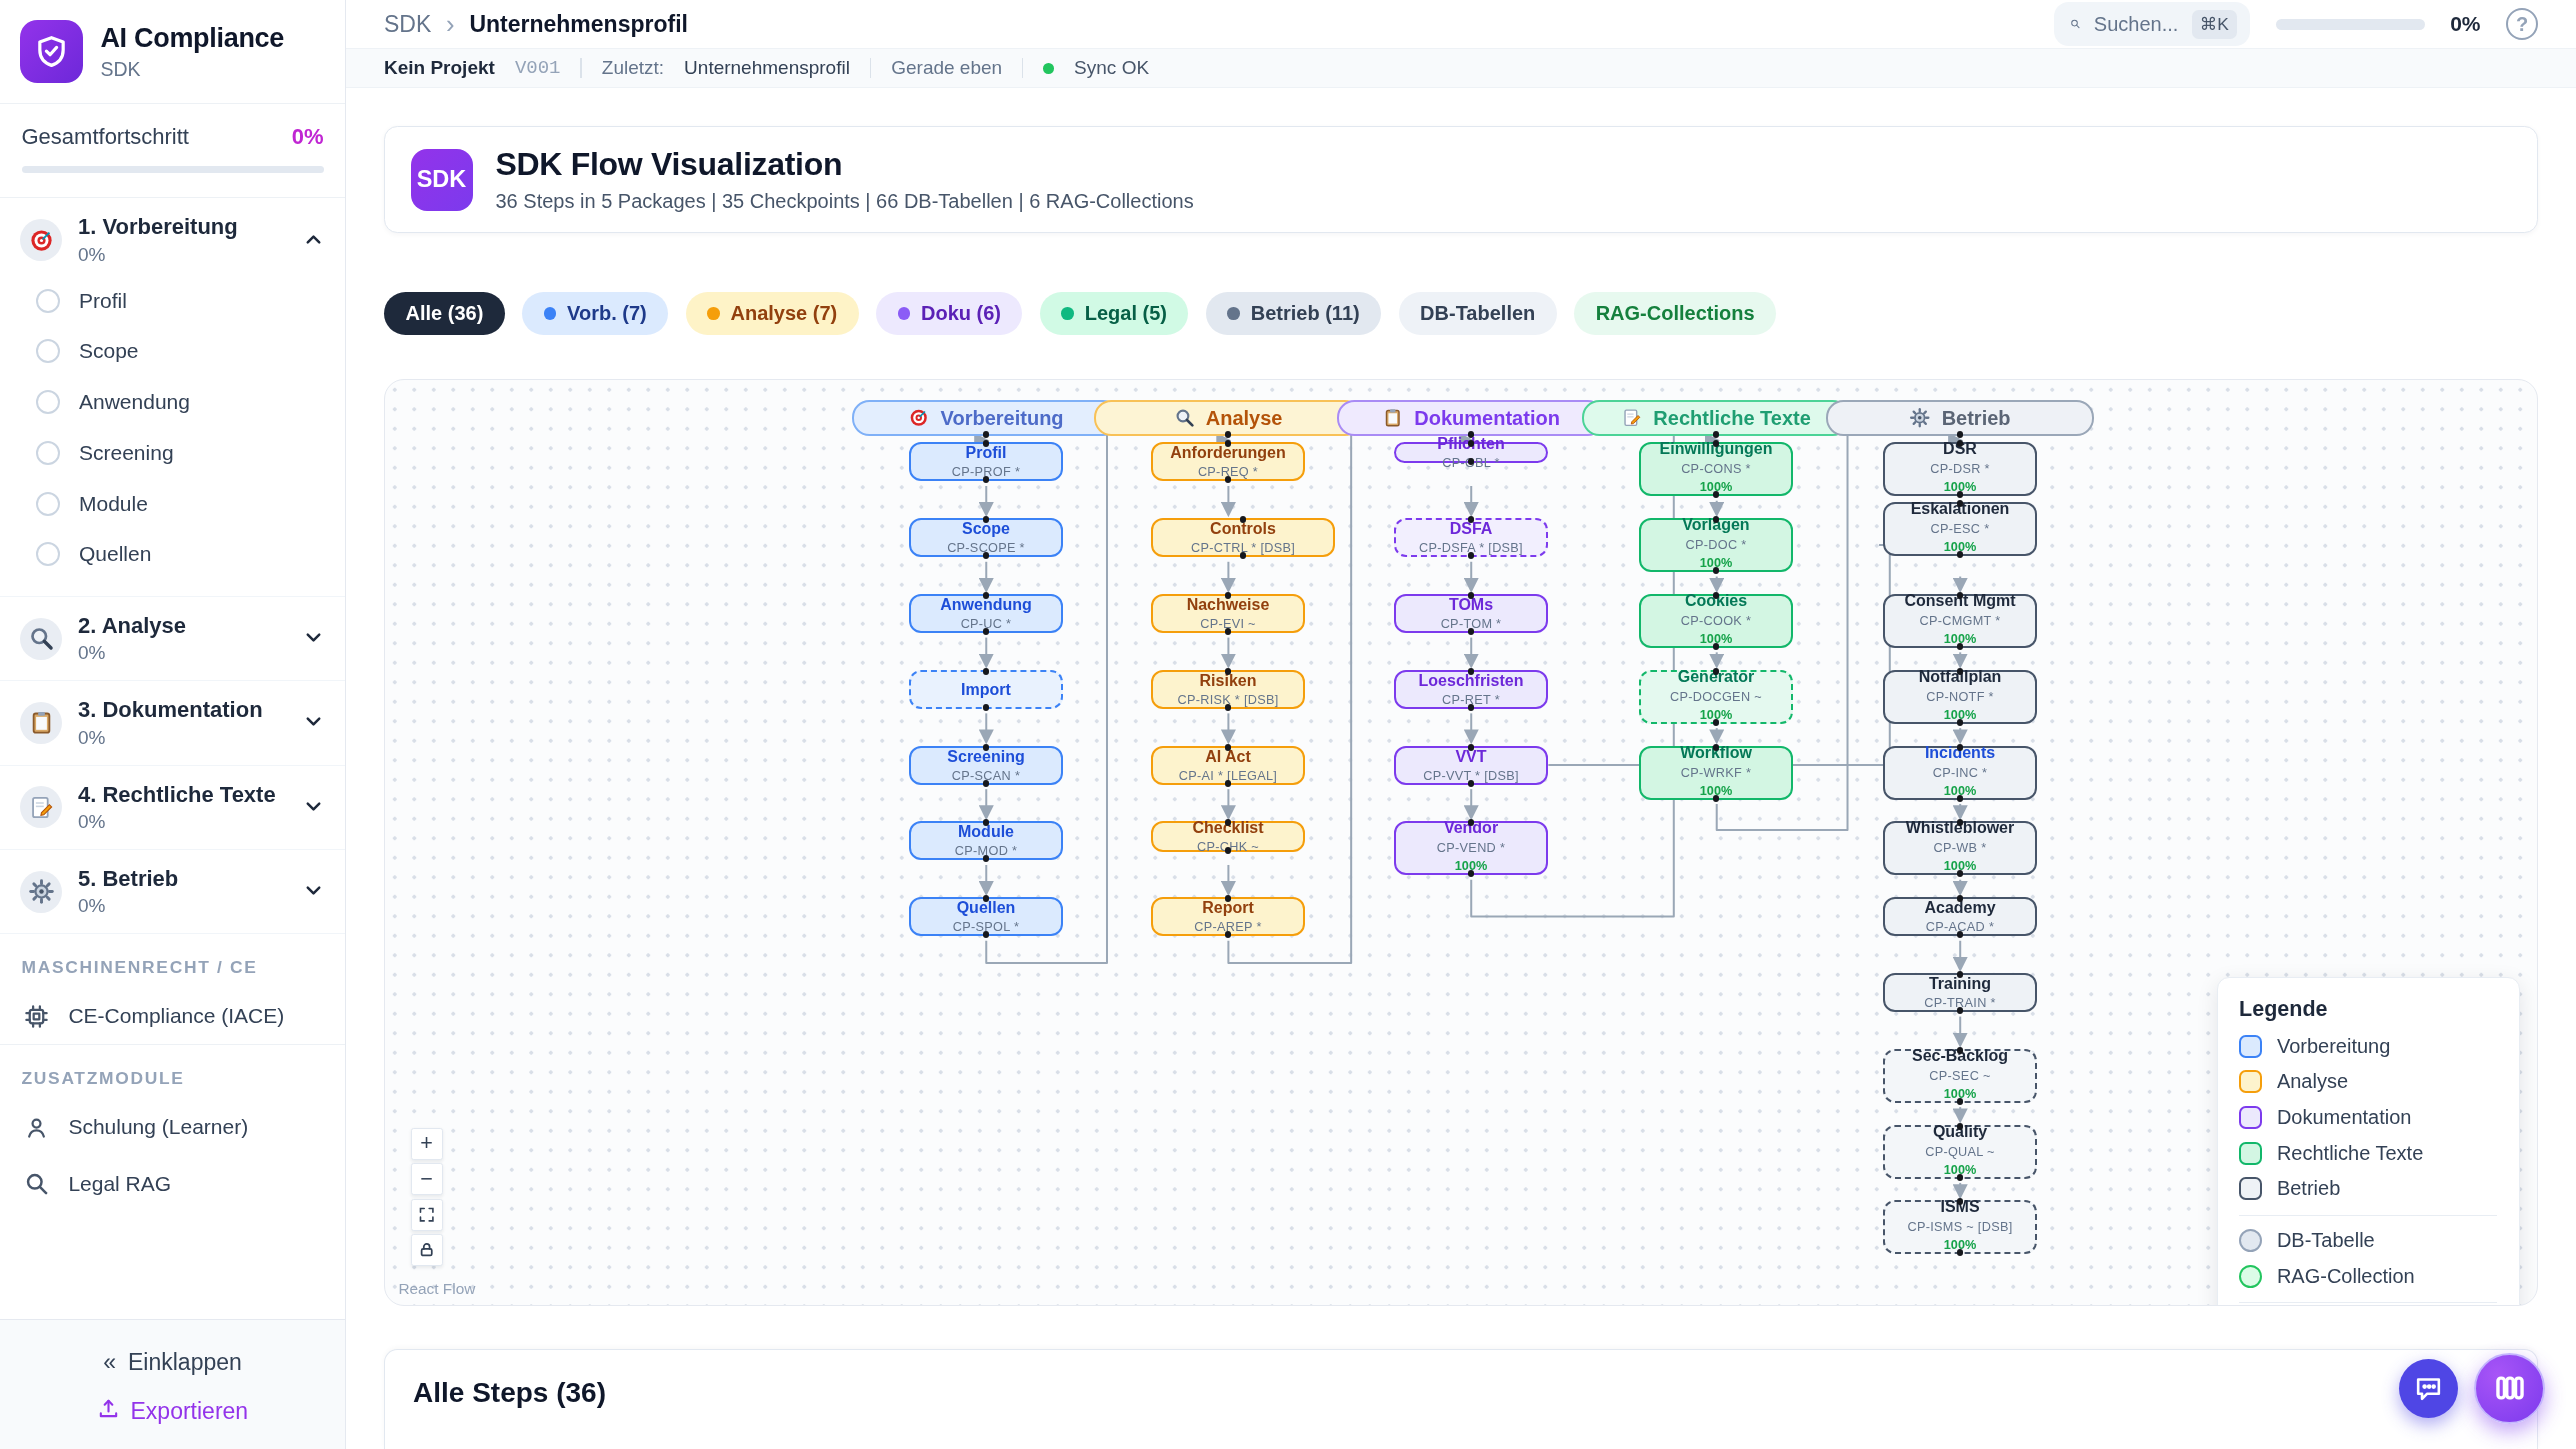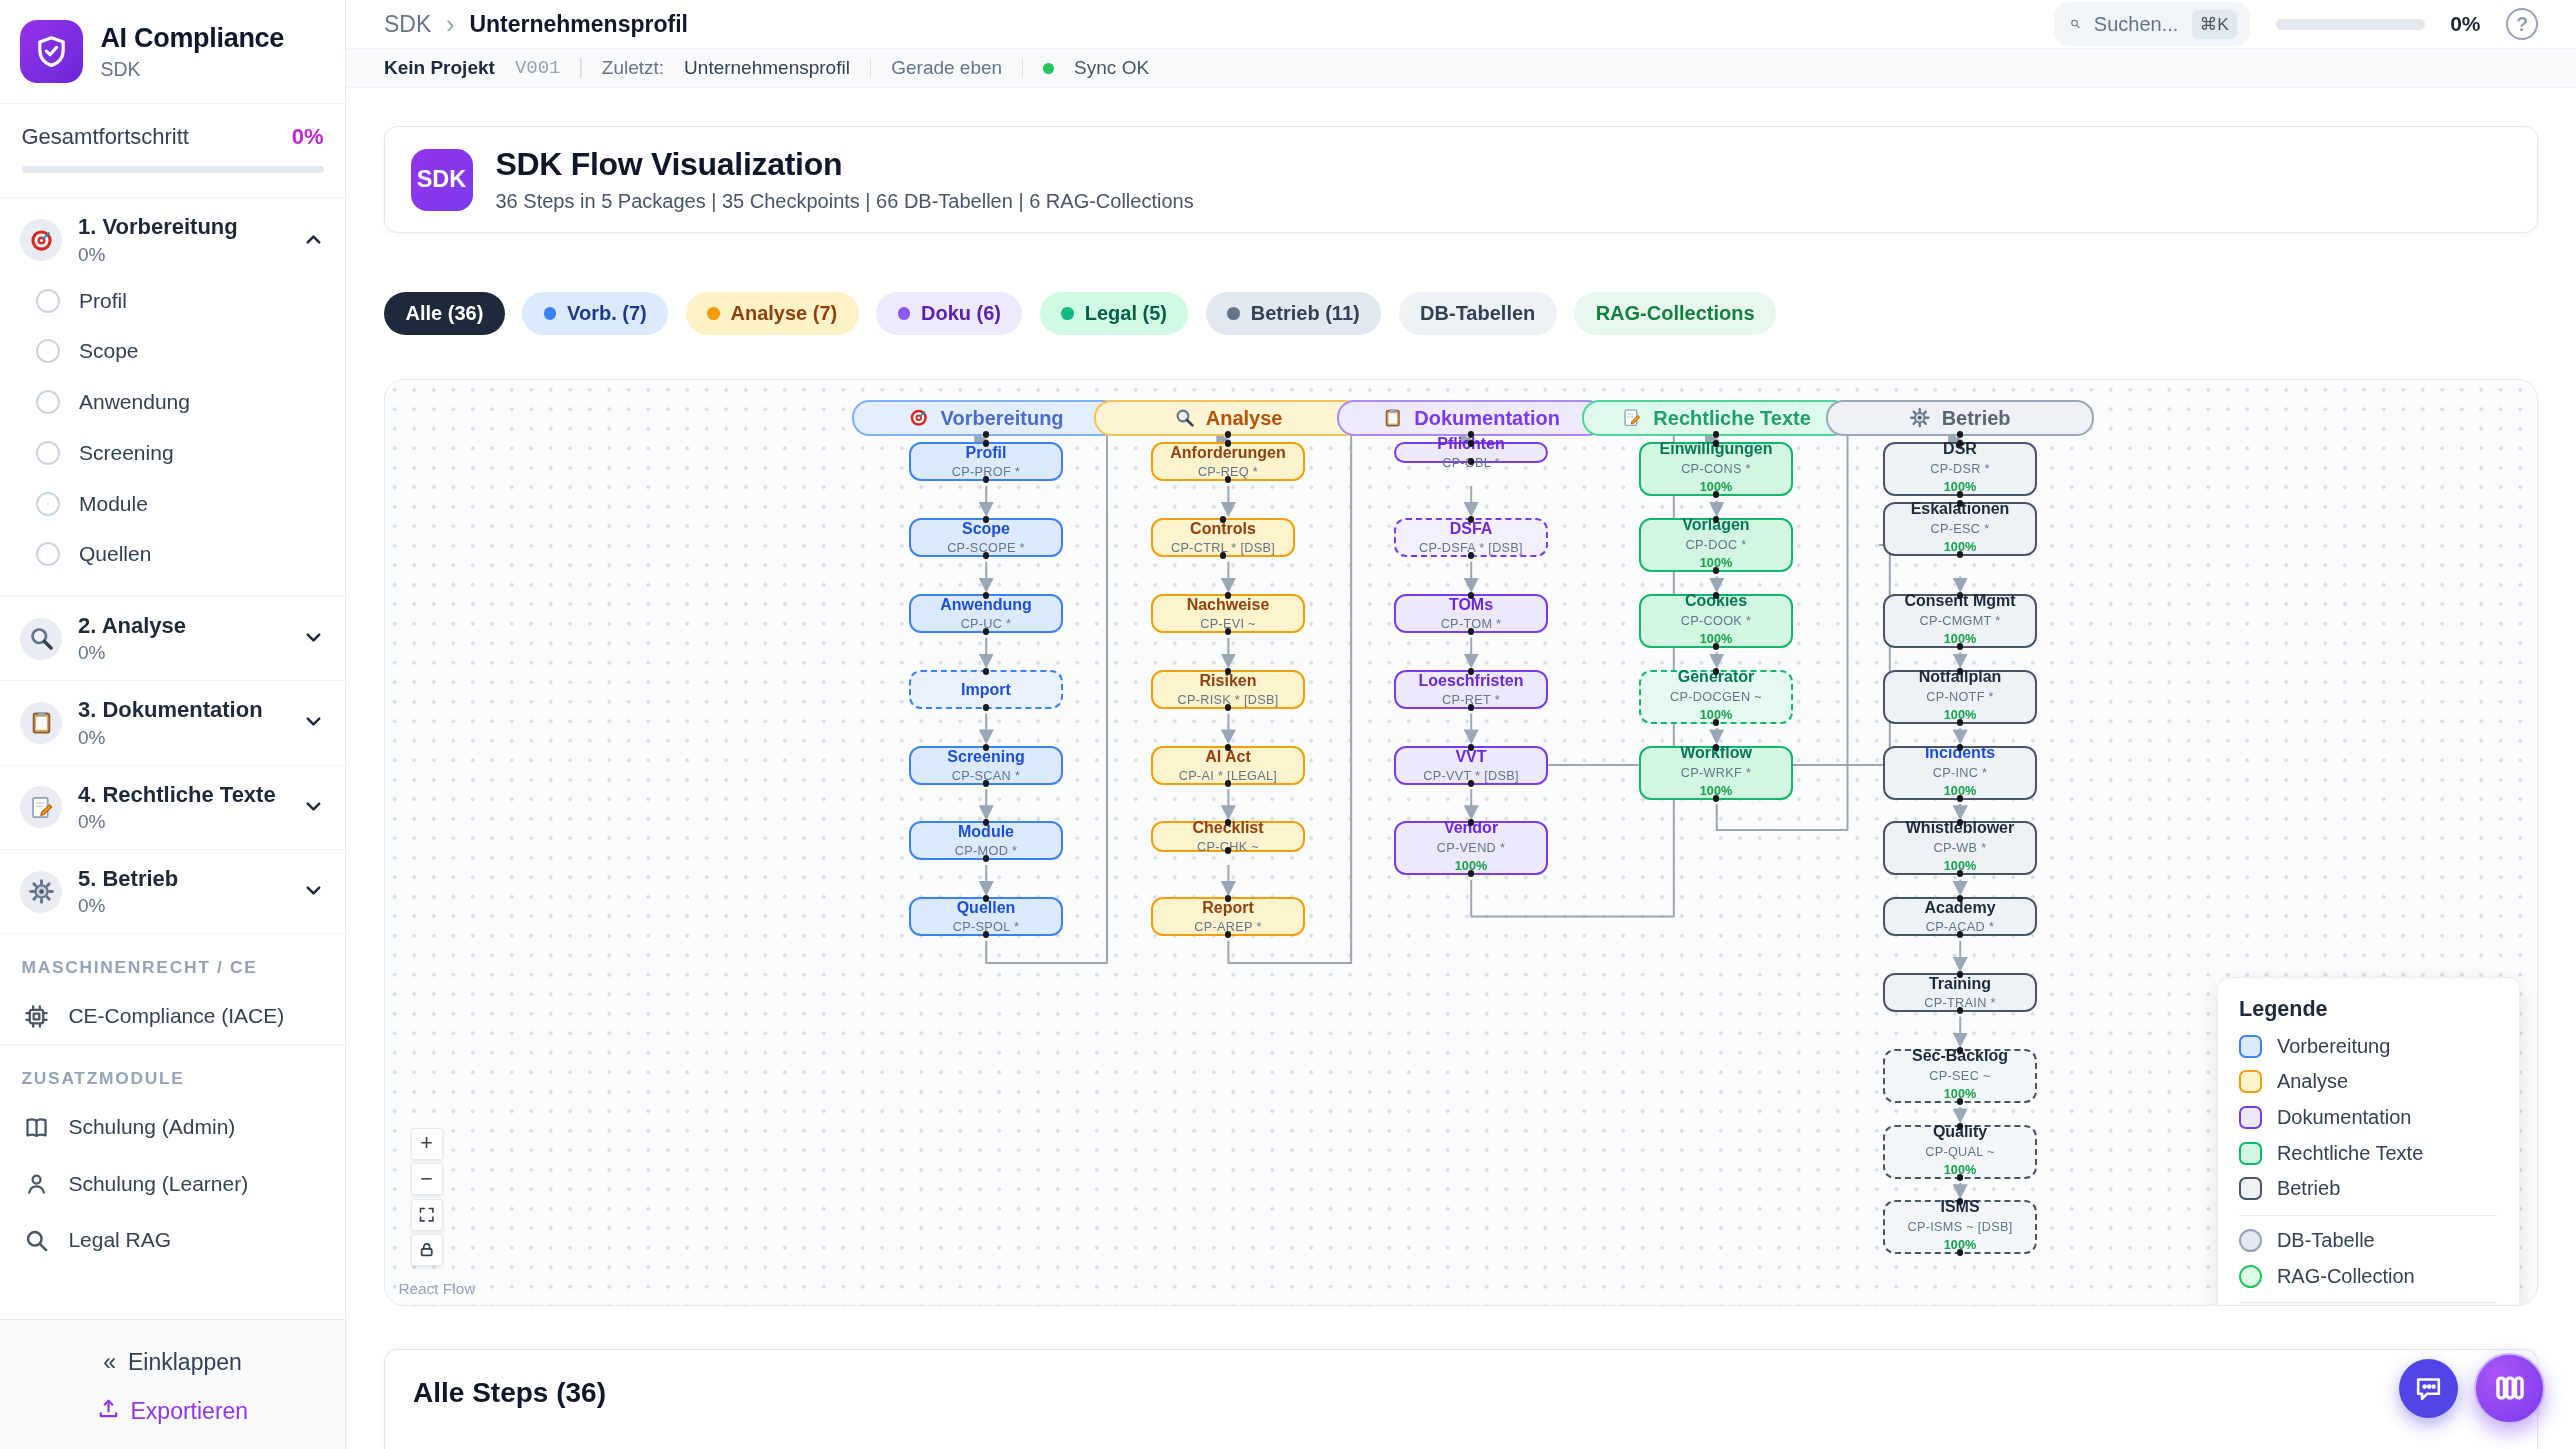--- a/index.html
+++ b/index.html
@@ -266,29 +266,20 @@
             <rect x="9.5" y="9.5" width="5" height="5"></rect>
             <path d="M9 6 V3 M15 6 V3 M9 21 V18 M15 21 V18 M6 9 H3 M6 15 H3 M21 9 H18 M21 15 H18"></path>
           </svg>
         </span>
     <span>CE-Compliance (IACE)</span>
       </div>
     </div>
   <div class="sb-divider"></div>
   <div class="section-label">ZUSATZMODULE</div>
   <div id="addons">
-      <div class="menu-item">
-    <span class="mi-icon">
-          <svg width="27" height="27" viewBox="0 0 24 24" fill="none" stroke-linecap="round" stroke-linejoin="round" stroke="#475569" stroke-width="2">
-            <path d="M12 6 C10 4.5 7 4.5 4 5.5 V19 C7 18 10 18 12 19.5 C14 18 17 18 20 19 V5.5 C17 4.5 14 4.5 12 6 Z"></path>
-            <path d="M12 6 V19.5"></path>
-          </svg>
-        </span>
-    <span>Schulung (Admin)</span>
-      </div>
       <div class="menu-item">
     <span class="mi-icon">
           <svg width="27" height="27" viewBox="0 0 24 24" fill="none" stroke-linecap="round" stroke-linejoin="round" stroke="#475569" stroke-width="2">
             <circle cx="12" cy="8.5" r="3.5"></circle>
             <path d="M5.5 20 C6.5 16 9 14.5 12 14.5 C15 14.5 17.5 16 18.5 20"></path>
           </svg>
         </span>
     <span>Schulung (Learner)</span>
       </div>
       <div class="menu-item">
@@ -501,21 +492,21 @@
                 <line x1="14.5" y1="14.5" x2="20.5" y2="20.5" stroke="#334155" stroke-width="3"></line>
               </svg>
             </span>
       <span>Analyse</span>
           </div>
           <div class="node " style="left:766px;top:62px;width:154px;height:39px;background:#fdf3cd;border-color:#f59e0b">
         <div class="n-title" style="color:#92400e">Anforderungen</div>
         <div class="n-code">CP-REQ *</div>
 
       </div>
-          <div class="node " style="left:766px;top:138px;width:144px;height:39px;background:#fdf3cd;border-color:#f59e0b">
+          <div class="node " style="left:766px;top:138px;width:184px;height:39px;background:#fdf3cd;border-color:#f59e0b">
         <div class="n-title" style="color:#92400e">Controls</div>
         <div class="n-code">CP-CTRL * [DSB]</div>
 
       </div>
           <div class="node " style="left:766px;top:214px;width:154px;height:39px;background:#fdf3cd;border-color:#f59e0b">
         <div class="n-title" style="color:#92400e">Nachweise</div>
         <div class="n-code">CP-EVI ~</div>
 
       </div>
           <div class="node " style="left:766px;top:290px;width:154px;height:39px;background:#fdf3cd;border-color:#f59e0b">

